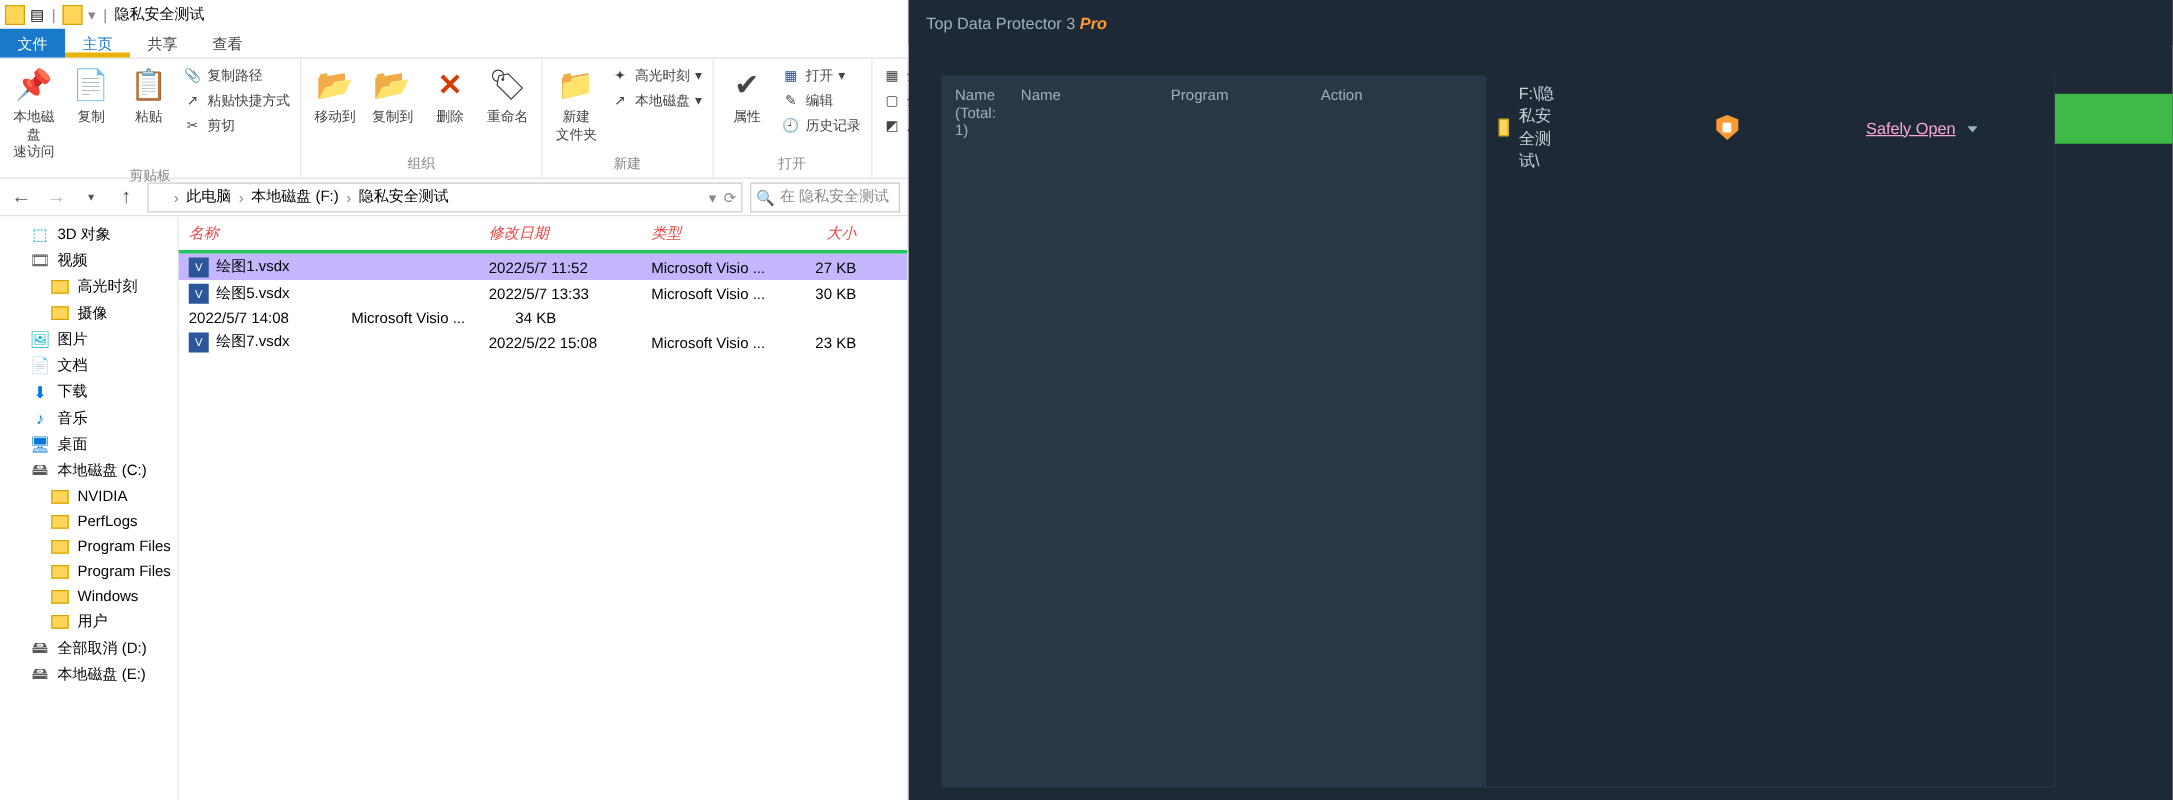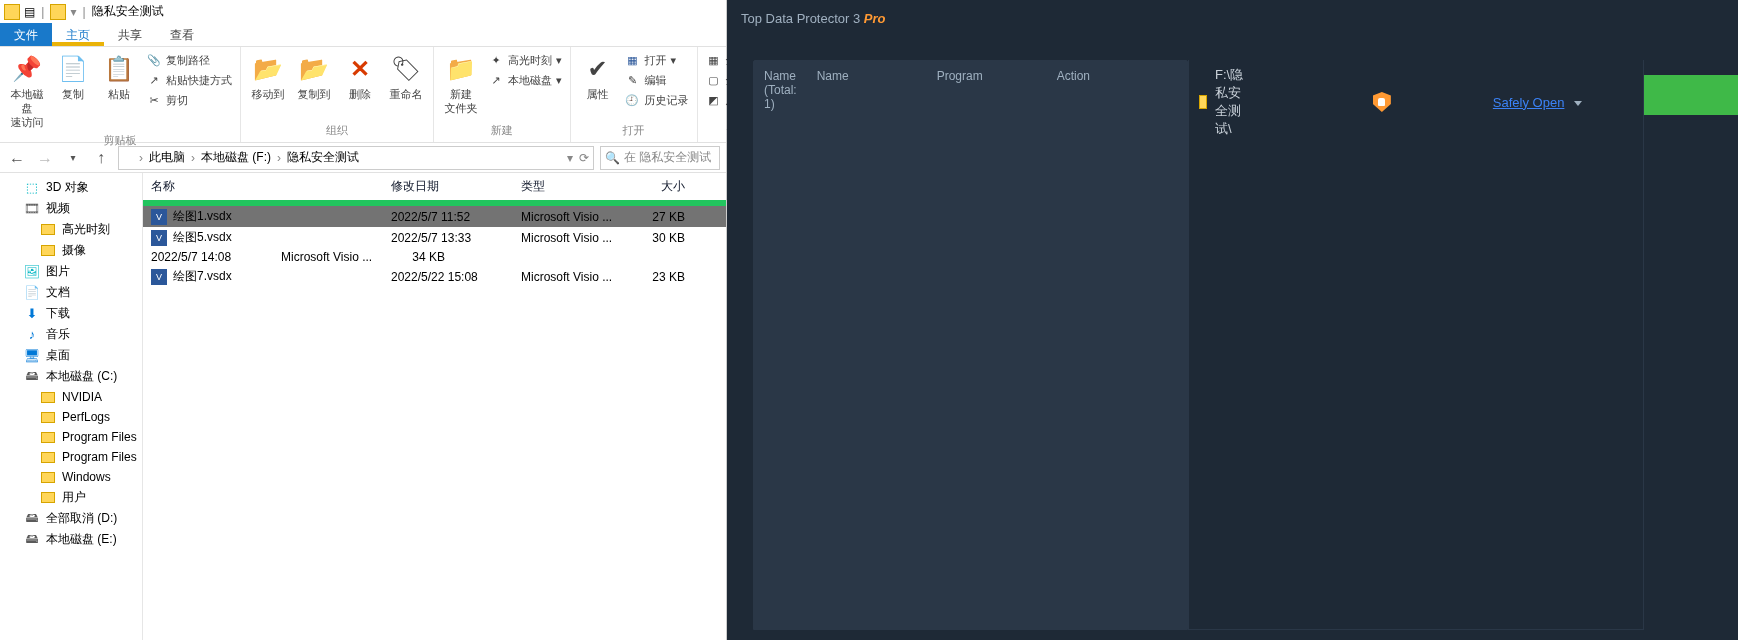--- a/index.html
+++ b/index.html
@@ -26,29 +26,29 @@
 .pathbox .pseg { padding: 0 4px; cursor: pointer; }
 .pathbox .pchev { color: #888; }
 .searchbox { width: 120px; border: 1px solid #ccc; height: 24px; display: flex; align-items: center; padding: 0 4px; font-size: 12px; color: #888; gap: 4px; }
 .body { flex: 1; display: flex; overflow: hidden; }
 .nav { width: 143px; border-right: 1px solid #e6e6e6; overflow-y: auto; font-size: 12px; padding: 4px 0; }
 .nitem { display: flex; align-items: center; gap: 6px; padding: 2px 4px 2px 24px; cursor: pointer; white-space: nowrap; }
 .nitem.indent2 { padding-left: 40px; }
 .nitem .ni { width: 16px; height: 16px; display: inline-flex; align-items: center; justify-content: center; font-size: 13px; }
 .folder-ico { width: 14px; height: 11px; background: #ffd659; border: 1px solid #d6a400; }
 .filelist { flex: 1; display: flex; flex-direction: column; font-size: 12px; }
-.cols { display: flex; border-bottom: 6px solid #22c55e; color: #0f172a; }
+.cols { display: flex; border-bottom: 3px solid #22c55e; color: #ef4444; font-style: italic; }
 .cols > div { padding: 5px 8px; }
 .c-name { width: 240px; }
 .c-date { width: 130px; }
 .c-type { width: 110px; }
 .c-size { width: 70px; text-align: right; }
 .frow { display: flex; align-items: center; }
 .frow > div { padding: 2px 8px; }
-.frow.selected { background: #737373; }
+.frow.selected { background: #c4b5fd; }
 .frow .fi { width: 16px; height: 16px; background: #2b579a; color: #fff; font-size: 9px; display: inline-flex; align-items: center; justify-content: center; margin-right: 6px; }
 
 
 .app { flex: 1; background: #1e2936; color: #c9d1d9; display: flex; flex-direction: column; font-size: 13px; }
 .app-titlebar { height: 36px; display: flex; align-items: center; padding: 0 14px; background: #1e2936; }
 .app-title { color: #a0b0c0; font-size: 13px; }
 .app-title .pro { color: #ff9933; font-style: italic; font-weight: bold; }
 .app-tcontrols { margin-left: auto; display: flex; gap: 22px; color: #8899aa; }
 .app-body { flex: 1; padding: 24px 34px 10px 26px; display: flex; flex-direction: row; }
 .tablehead { display: flex; background: #2a3747; border: 1px solid #2a3747; border-radius: 2px 2px 0 0; font-size: 12px; color: #9fb0c0; }
@@ -59,21 +59,21 @@
 .th-action { width: 140px; }
 .tablearea { flex: 1; border: 1px solid #2a3747; border-top: none; }
 .trow { display: flex; align-items: center; padding: 6px 10px; color: #c9d1d9; }
 .trow .tname { flex: 1; display: flex; align-items: center; gap: 8px; }
 .trow .tsize { width: 120px; }
 .trow .tstatus { width: 120px; display: flex; align-items: center; }
 .trow .taction { width: 140px; }
 .shield { width: 18px; height: 20px; background: #ff9933; clip-path: polygon(50% 0, 100% 18%, 100% 60%, 50% 100%, 0 60%, 0 18%); position: relative; display: flex; align-items: center; justify-content: center; }
 .shield::after { content: ""; width: 7px; height: 8px; background: #fff; border-radius: 2px 2px 1px 1px; }
 .tfolder { width: 18px; height: 14px; background: #ffd659; border: 1px solid #d6a400; }
-.safely { text-decoration: underline; cursor: pointer; color: #3b82f6; }
+.safely { text-decoration: underline; cursor: pointer; color: #f9a8d4; }
 .chev-down { display: inline-block; width: 0; height: 0; border-left: 4px solid transparent; border-right: 4px solid transparent; border-top: 5px solid #9fb0c0; margin-left: 6px; vertical-align: middle; }
 .footer { height: 70px; display: flex; align-items: center; justify-content: center; position: relative; }
 .addbtn { width: 236px; height: 40px; background: #3fb948; color: #fff; font-size: 14px; border: none; cursor: pointer; }
 .lockexit { position: absolute; right: 30px; bottom: 22px; text-decoration: underline; color: #9fb0c0; cursor: pointer; font-size: 17px; }
 .hamburger { display: inline-flex; flex-direction: column; gap: 3px; }
 .hamburger span { width: 16px; height: 2px; background: #8899aa; }
 .minline { width: 14px; height: 2px; background: #8899aa; display: inline-block; }
 .xclose { font-size: 16px; cursor: pointer; }
 </style>
 </head>

